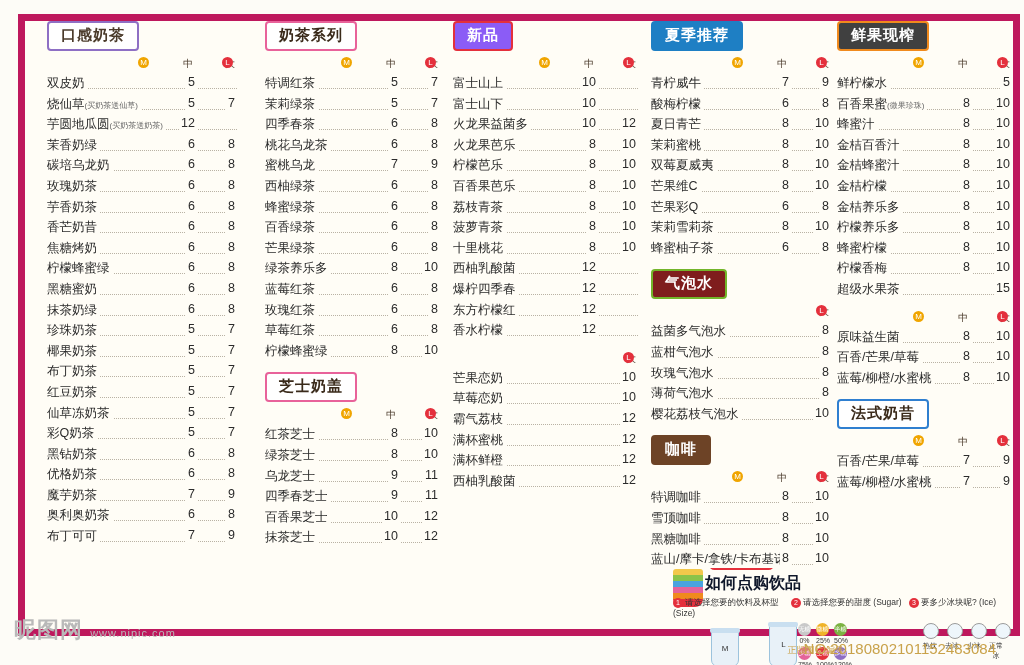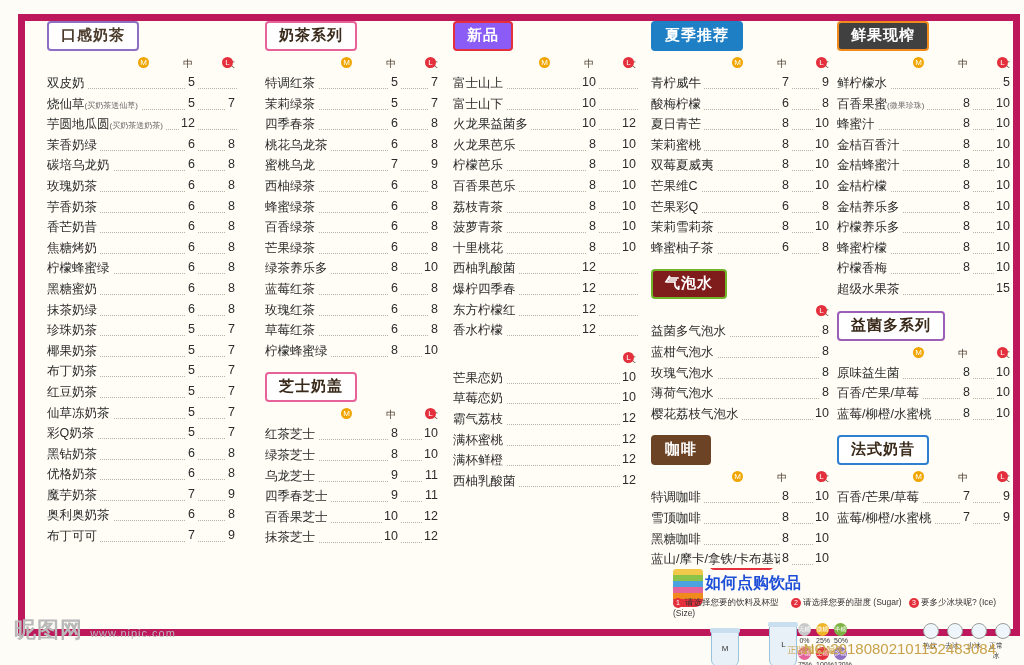--- a/index.html
+++ b/index.html
@@ -94,21 +94,21 @@
   
   .hto{
     position:absolute;left:648px;top:548px;width:345px;height:112px;
   }
   .hto-badge{
     position:absolute;left:36px;top:-10px;
     background:#e4303c;color:#fff;font-size:8px;
     padding:1px 8px;border-radius:8px;
   }
   .hto-title{
-    position:absolute;left:32px;top:4px;font-size:16px;font-weight:bold;color:#1d4ed8;
+    position:absolute;left:32px;top:4px;font-size:16px;font-weight:bold;color:#0f172a;
   }
   .cup{
     position:absolute;left:0;top:0;width:30px;height:38px;
     background:linear-gradient(#f2c84b 0 16%,#8bc34a 16% 32%,#4aa3df 32% 48%,#e4639a 48% 64%,#f08a1d 64% 80%,#e4303c 80% 100%);
     border-radius:3px 3px 8px 8px;
   }
   .steps{position:absolute;left:0;top:28px;width:345px;font-size:8.5px;color:#333;}
   .step{position:absolute;width:112px;line-height:11px;}
   .step .num{display:inline-block;width:10px;height:10px;line-height:10px;border-radius:50%;background:#e4303c;color:#fff;text-align:center;font-size:7px;margin-right:2px;}
   .s1{left:0;}
@@ -717,21 +717,21 @@
               <span class="nm">柠檬香梅</span>
               <span class="pm">8</span>
               <span class="pl">10</span>
             </div>
             <div class="row">
               <div class="dots"></div>
               <span class="nm">超级水果茶</span>
               <span class="pl">15</span>
             </div>
           </div></div>
-        <div class="sec"><div class="cat purpfill">益菌多系列</div><div class="hdr">
+        <div class="sec"><div class="hdr">
             <span class="m">中<span class="badge m">M</span></span>
             <span class="l">大<span class="badge l">L</span></span>
           </div><div class="rows">
             <div class="row">
               <div class="dots"></div>
               <span class="nm">原味益生菌</span>
               <span class="pm">8</span>
               <span class="pl">10</span>
             </div>
             <div class="row">

